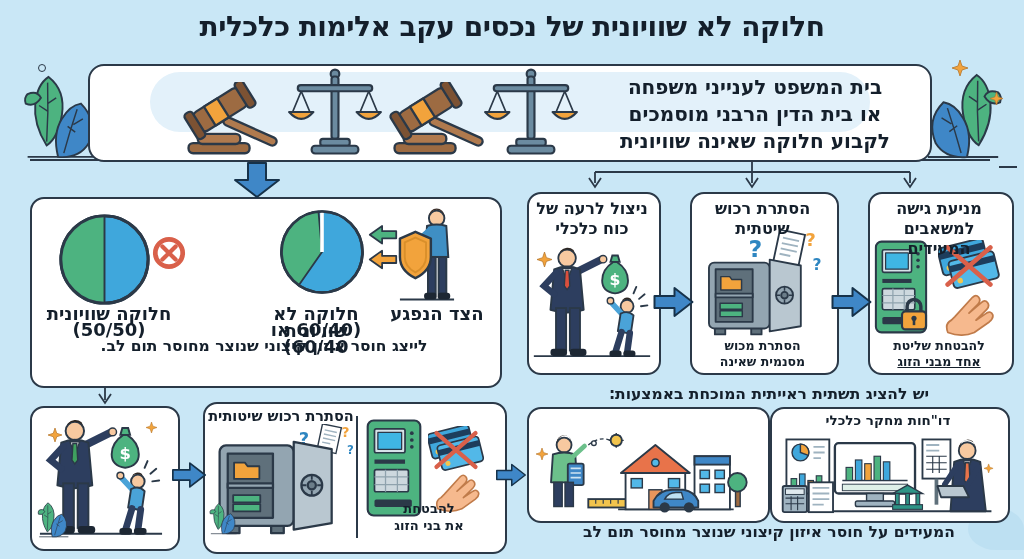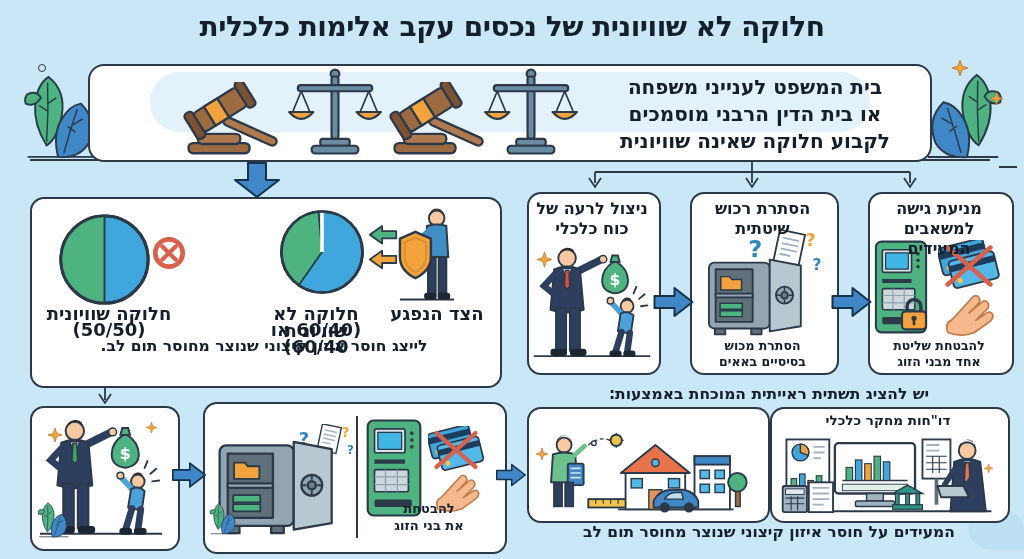--- a/index.html
+++ b/index.html
@@ -382,21 +382,21 @@
   <div class="box" style="left:690px;top:192px;width:145px;height:179px;"></div>
   <div class="t tactic-title" style="left:692px;top:199px;width:141px;">הסתרת רכוש</div>
   <div class="t tactic-title" style="left:692px;top:219px;width:141px;">שיטתית</div>
   <svg class="abs ill" style="left:742px;top:230px;width:88px;height:42px;">
       <use href="#sym-questions" width="88" height="42"></use>
     </svg>
   <svg class="abs ill" style="left:706px;top:258px;width:100px;height:78px;">
       <use href="#sym-safe" width="100" height="78"></use>
     </svg>
   <div class="t caption" style="left:692px;top:338px;width:141px;">הסתרת מכוש</div>
-  <div class="t caption" style="left:692px;top:354px;width:141px;">בסיסיים באאים</div>
+  <div class="t caption" style="left:692px;top:354px;width:141px;">מסנמית שאינה</div>
 
   <svg class="abs arrowz" style="left:831px;top:286px;width:41px;height:32px;">
       <use href="#sym-rarrow" width="41" height="32"></use>
     </svg>
 
   <div class="box" style="left:868px;top:192px;width:142px;height:179px;"></div>
   <div class="t tactic-title" style="left:870px;top:199px;width:138px;">מניעת גישה</div>
   <div class="t tactic-title" style="left:870px;top:219px;width:138px;">למשאבים המעידים</div>
   <svg class="abs ill" style="left:874px;top:240px;width:54px;height:94px;">
       <use href="#sym-atm" width="54" height="94"></use>
@@ -404,21 +404,21 @@
   <svg class="abs ill" style="left:898px;top:296px;width:32px;height:36px;">
       <use href="#sym-padlock" width="32" height="36"></use>
     </svg>
   <svg class="abs ill" style="left:938px;top:240px;width:62px;height:52px;">
       <use href="#sym-cards" width="62" height="52"></use>
     </svg>
   <svg class="abs ill" style="left:942px;top:292px;width:54px;height:44px;">
       <use href="#sym-hand" width="54" height="44"></use>
     </svg>
   <div class="t caption" style="left:870px;top:338px;width:138px;">להבטחת שליטת</div>
-  <div class="t caption" style="left:870px;top:354px;width:138px;">אחד מבני הזוג</div>
+  <div class="t caption" style="left:870px;top:354px;width:138px;text-decoration:underline;">אחד מבני הזוג</div>
 
   <div class="box" style="left:30px;top:406px;width:146px;height:141px;"></div>
   <svg class="abs ill" style="left:38px;top:414px;width:126px;height:128px;color:#3fa15f">
       <use href="#sym-moneyman" width="126" height="128"></use>
     </svg>
   <svg class="abs ill" style="left:36px;top:496px;width:34px;height:46px;">
       <use href="#sym-leaves" width="34" height="46"></use>
     </svg>
   <svg class="abs ill" style="left:48px;top:428px;width:14px;height:14px;">
       <use href="#sym-sparkle" width="14" height="14"></use>
@@ -426,20 +426,21 @@
   <svg class="abs ill" style="left:146px;top:422px;width:11px;height:11px;">
       <use href="#sym-sparkle" width="11" height="11"></use>
     </svg>
 
   <svg class="abs arrowz" style="left:172px;top:460px;width:34px;height:30px;">
       <use href="#sym-rarrow" width="34" height="30"></use>
     </svg>
 
   <div class="box" style="left:203px;top:402px;width:300px;height:148px;"></div>
   <div class="divider" style="left:356px;top:416px;width:2px;height:122px;"></div>
+  <div class="t" style="left:206px;top:408px;width:150px;font-size:14.5px;font-weight:800;">הסתרת רכוש שיטותית</div>
   <svg class="abs ill" style="left:296px;top:424px;width:62px;height:32px;">
       <use href="#sym-questions" width="62" height="32"></use>
     </svg>
   <svg class="abs ill" style="left:216px;top:440px;width:122px;height:95px;">
       <use href="#sym-safe" width="122" height="95"></use>
     </svg>
   <svg class="abs ill" style="left:208px;top:498px;width:30px;height:40px;">
       <use href="#sym-leaves" width="30" height="40"></use>
     </svg>
   <svg class="abs ill" style="left:366px;top:418px;width:56px;height:100px;">

